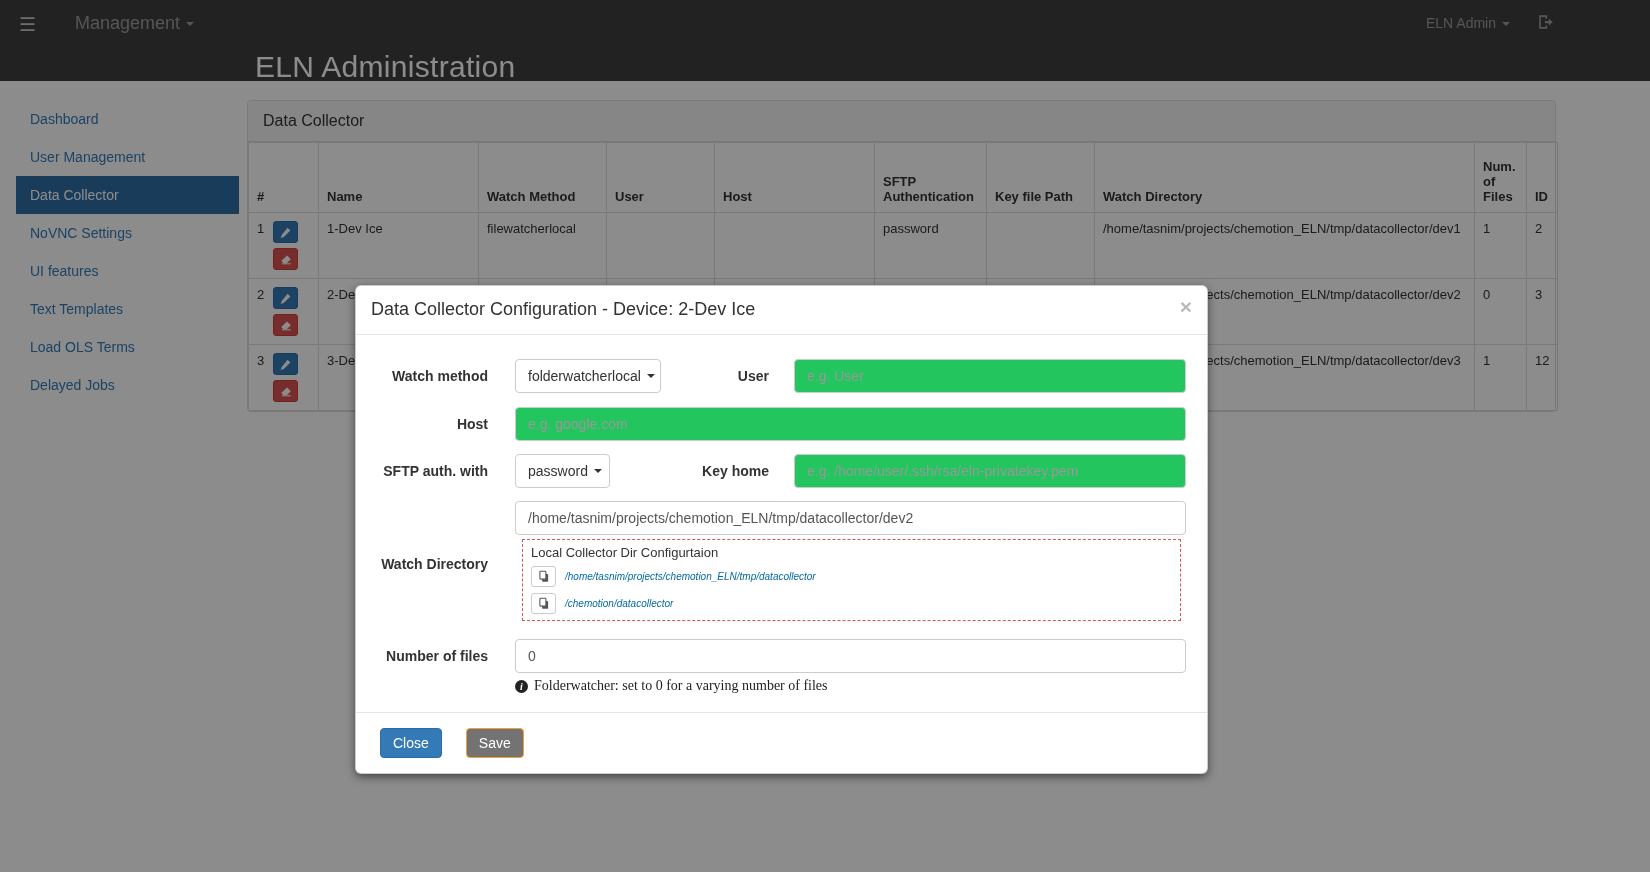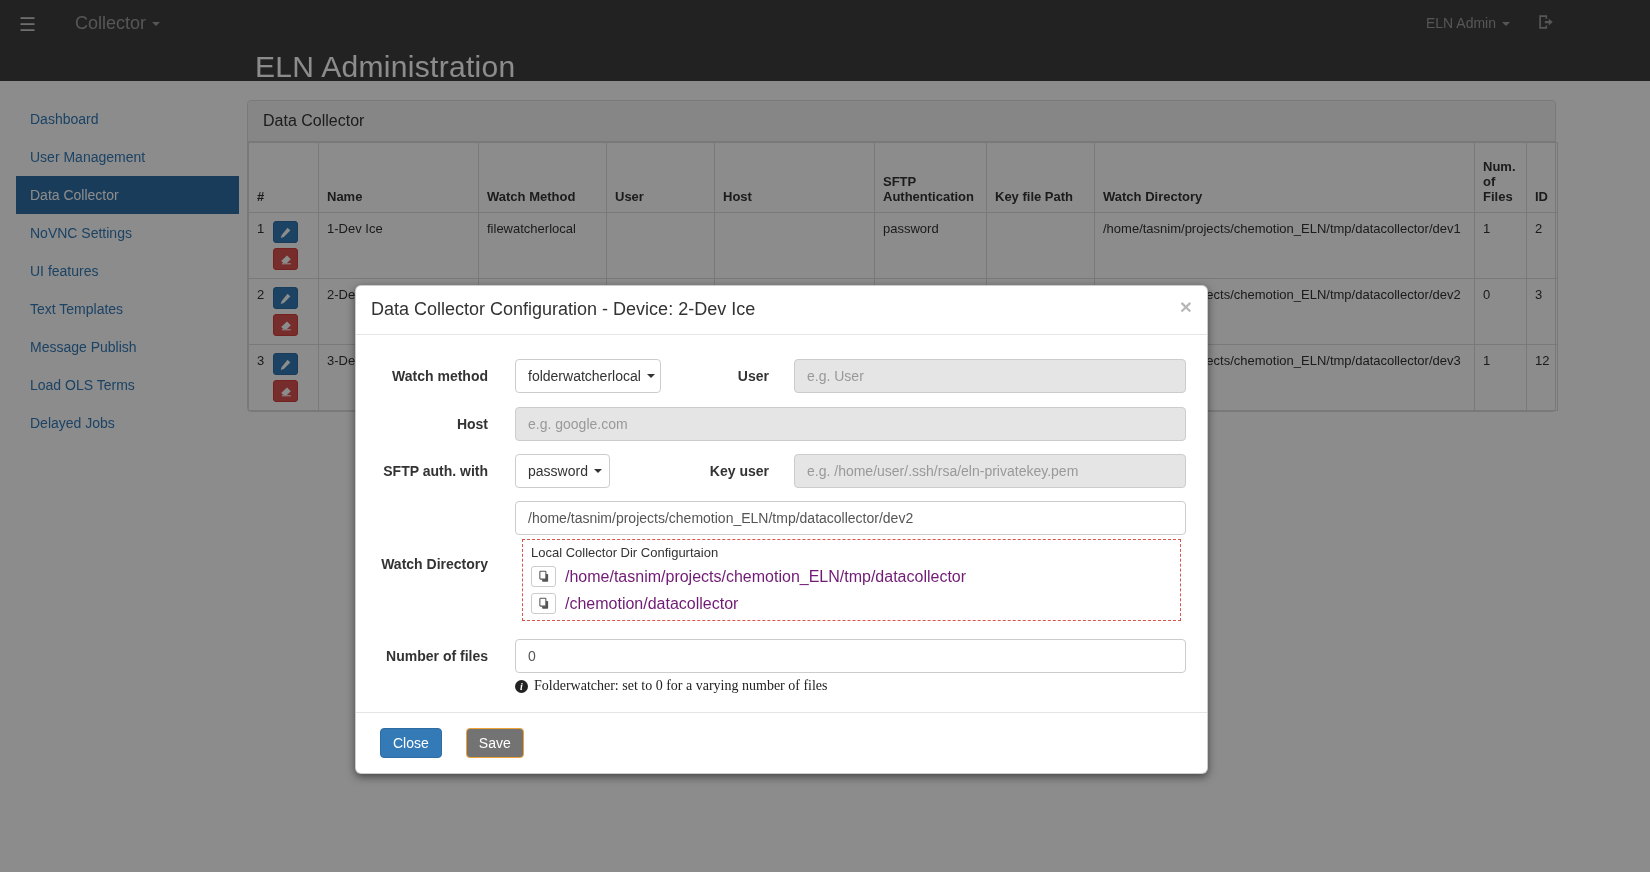--- a/index.html
+++ b/index.html
@@ -41,64 +41,63 @@
   .modal-title { font-size:18px; font-weight:500; color:#333; }
   .modal-close { position:absolute; right:15px; top:9px; font-size:21px; font-weight:bold; color:#000; opacity:.28; cursor:pointer; }
   .modal-body { position:relative; height:379px; }
   .modal-footer { position:absolute; left:0; right:0; bottom:0; height:61px; border-top:1px solid #e5e5e5;
                   padding:14px 15px 14px 24px; display:flex; gap:24px; align-items:center; }
 
   .ctl-label { position:absolute; width:132px; text-align:right; font-size:14px; font-weight:bold; color:#333; line-height:34px; height:34px; }
   .form-input { position:absolute; height:34px; padding:6px 12px; font-size:14px; font-family:"Liberation Sans",sans-serif;
                 color:#555; border:1px solid #ccc; border-radius:4px; background:#fff; }
   .form-input::placeholder { color:#999; opacity:1; }
-  .form-input:disabled { background:#e5e5e5; cursor:not-allowed; }
+  .form-input:disabled { background:#22c55e; cursor:not-allowed; }
   .dd-btn { position:absolute; height:34px; padding:6px 12px; font-size:14px; color:#333; background:#fff;
             border:1px solid #ccc; border-radius:4px; display:flex; align-items:center; justify-content:space-between; cursor:pointer; }
 
   .local-box { position:absolute; left:166px; top:204px; width:659px; height:82px; border:1.5px dashed #d9534f; padding:5px 8px; }
   .local-title { font-size:13px; font-weight:normal; color:#333; }
   .local-row { display:flex; align-items:center; gap:9px; margin-top:6px; }
   .copy-btn { width:25px; height:21px; background:#fff; border:1px solid #ccc; border-radius:3px;
               display:flex; align-items:center; justify-content:center; cursor:pointer; }
-  .local-path { font-size:16px; color:#701a75; }
+  .local-path { font-size:10px; color:#0369a1;font-style:italic; }
 
   .help-line { position:absolute; left:159px; top:343px; display:flex; align-items:center; gap:6px;
                font-family:"Liberation Serif", serif; font-size:14px; color:#222; }
   .info-icon { width:13px; height:13px; border-radius:50%; background:#222; color:#fff; font-size:10px; line-height:13px;
                text-align:center; font-family:"Liberation Serif",serif; font-style:italic; font-weight:bold; flex:0 0 13px; }
 
   .btn { padding:6px 12px; font-size:14px; border-radius:4px; border:1px solid; color:#fff; cursor:pointer; font-family:"Liberation Sans",sans-serif; }
   .btn-close { background:#337ab7; border-color:#2e6da4; }
   .btn-save  { background:#737373; border-color:#eea236; }
 </style>
 </head>
 <body>
 
 <div class="navbar">
   <span class="hamburger">☰</span>
-  <span class="brand"><span>Collector</span><span class="caret"></span></span>
+  <span class="brand"><span>Management</span><span class="caret"></span></span>
   <div class="nav-title">ELN Administration</div>
   <span class="user-menu"><span>ELN Admin</span><span class="caret"></span></span>
   <span class="logout-btn">
     <svg width="18" height="18" viewBox="0 0 16 16" fill="#9d9d9d">
         <path d="M2 2h7v3H7.5V3.5H3.5v9h4V11H9v3H2z"></path>
         <path d="M10.5 5l3.5 3-3.5 3V9H7V7h3.5z"></path>
       </svg>
   </span>
 </div>
 
 <div class="sidebar">
   <div class="side-item">Dashboard</div>
   <div class="side-item">User Management</div>
   <div class="side-item active">Data Collector</div>
   <div class="side-item">NoVNC Settings</div>
   <div class="side-item">UI features</div>
   <div class="side-item">Text Templates</div>
-  <div class="side-item">Message Publish</div>
   <div class="side-item">Load OLS Terms</div>
   <div class="side-item">Delayed Jobs</div>
 </div>
 
 <div class="content">
   <div class="panel">
     <div class="panel-heading">Data Collector</div>
     <table class="data-table">
       <colgroup>
         <col style="width:70px">
@@ -238,21 +237,21 @@
     <input class="form-input" style="left: 438px; top: 24px; width: 392px;" disabled="" placeholder="e.g. User">
 
     <div class="ctl-label" style="left:0; top:72px;">Host</div>
     <input class="form-input" style="left: 159px; top: 72px; width: 671px;" disabled="" placeholder="e.g. google.com">
 
     <div class="ctl-label" style="left:0; top:119px;">SFTP auth. with</div>
     <div class="dd-btn" style="left:159px; top:119px; width:95px;">
       <span>password</span>
       <span class="caret"></span>
     </div>
-    <div class="ctl-label" style="left:281px; top:119px;">Key user</div>
+    <div class="ctl-label" style="left:281px; top:119px;">Key home</div>
     <input class="form-input" style="left: 438px; top: 119px; width: 392px;" disabled="" placeholder="e.g. /home/user/.ssh/rsa/eln-privatekey.pem">
 
     <input class="form-input" style="left: 159px; top: 166px; width: 671px;" value="/home/tasnim/projects/chemotion_ELN/tmp/datacollector/dev2">
     <div class="ctl-label" style="left:0; top:212px;">Watch Directory</div>
 
     <div class="local-box">
       <div class="local-title">Local Collector Dir Configurtaion</div>
       <div class="local-row">
         <span class="copy-btn">
           <svg width="12" height="13" viewBox="0 0 16 16">

